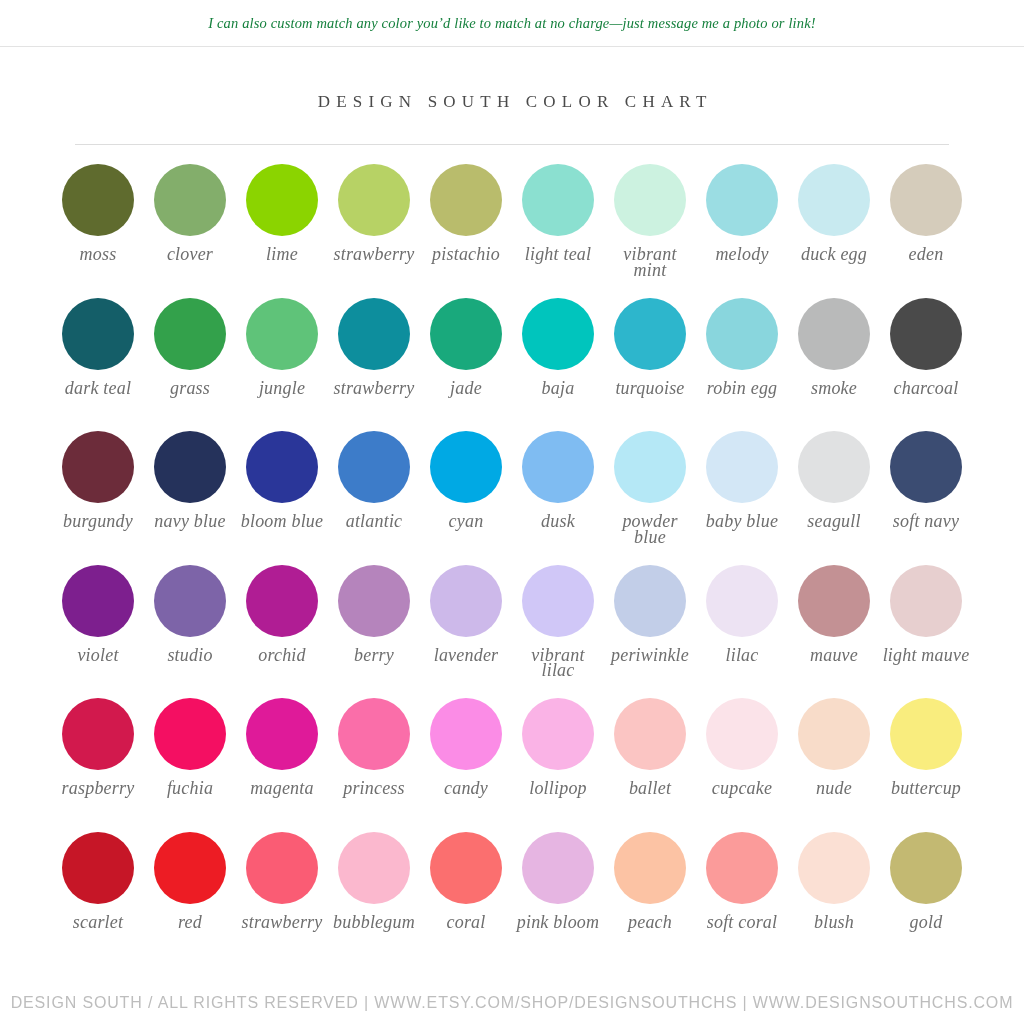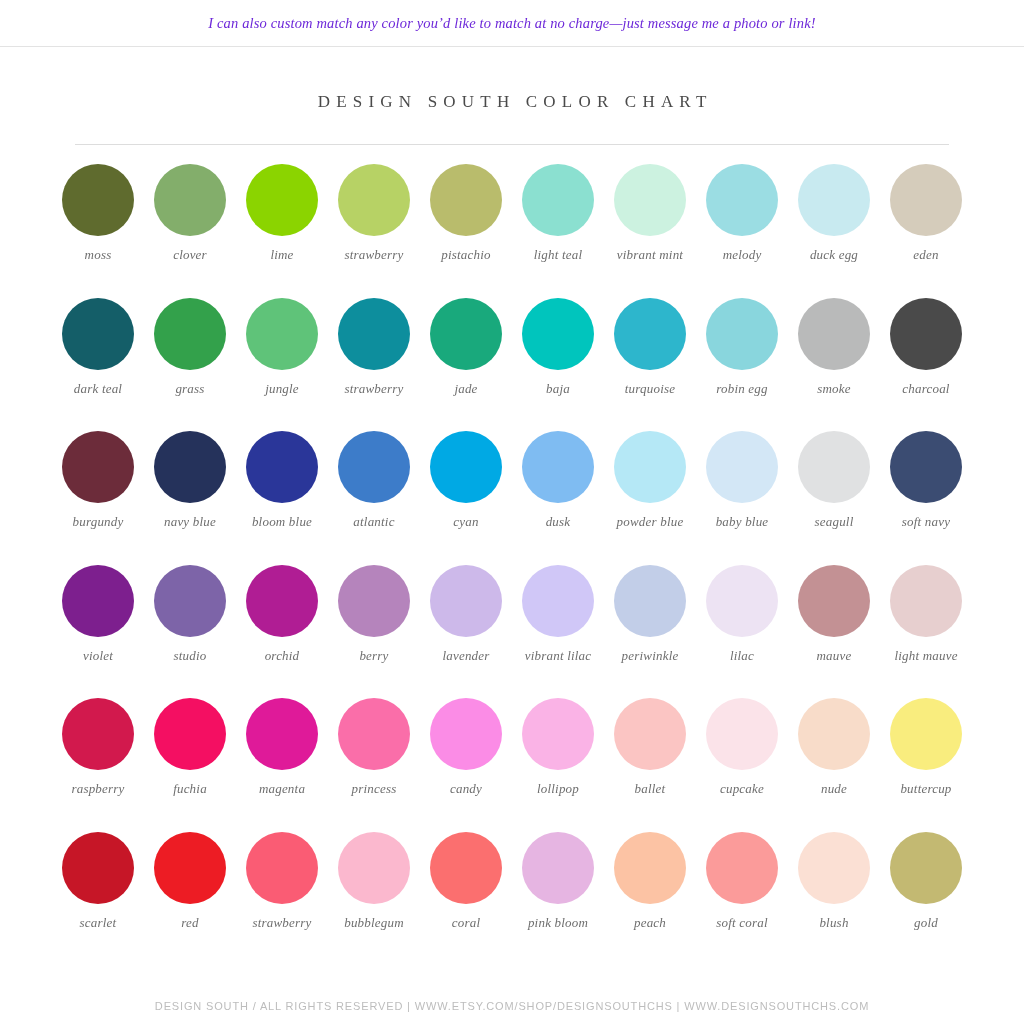--- a/index.html
+++ b/index.html
@@ -22,21 +22,21 @@
     box-sizing: border-box;
     border-bottom: 1px solid #e3e3e3;
     display: flex;
     align-items: center;
     justify-content: center;
   }
   #top-banner-text {
     font-family: "Liberation Serif", "DejaVu Serif", serif;
     font-style: italic;
     font-size: 14.5px;
-    color: #6d28d9;
+    color: #15803d;
     letter-spacing: 0.15px;
     white-space: nowrap;
   }
 
   
   #chart-title {
     text-align: center;
     margin-top: 45px;
     font-family: "Liberation Serif", "DejaVu Serif", serif;
     font-size: 17px;
@@ -74,39 +74,39 @@
   .swatch-dot {
     width: 72px;
     height: 72px;
     border-radius: 50%;
     flex: 0 0 auto;
   }
   .swatch-label {
     margin-top: 11px;
     font-family: "Liberation Serif", "DejaVu Serif", serif;
     font-style: italic;
-    font-size: 13px;
+    font-size: 18px;
     color: #6e6e6e;
     text-align: center;
     line-height: 15.5px;
     width: 90px;
     letter-spacing: 0.2px;
   }
 
   
   #footer {
     position: absolute;
     left: 0;
     bottom: 12px;
     width: 1024px;
     text-align: center;
   }
   #footer-text {
     font-family: "Liberation Sans", "DejaVu Sans", sans-serif;
-    font-size: 11px;
+    font-size: 16px;
     letter-spacing: 0.85px;
     color: #bdbdbd;
     white-space: nowrap;
   }
 </style>
 </head>
 <body>
 
 <div id="top-banner">
   <div id="top-banner-text">I can also custom match any color you’d like to match at no charge—just message me a photo or link!</div>

